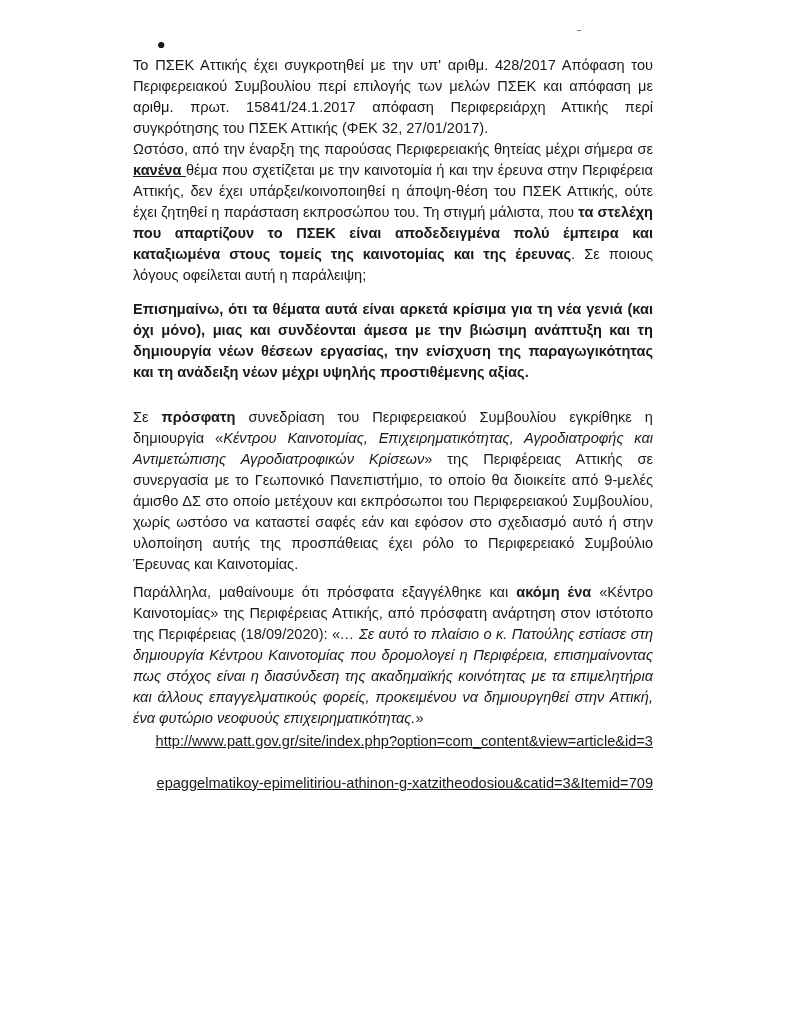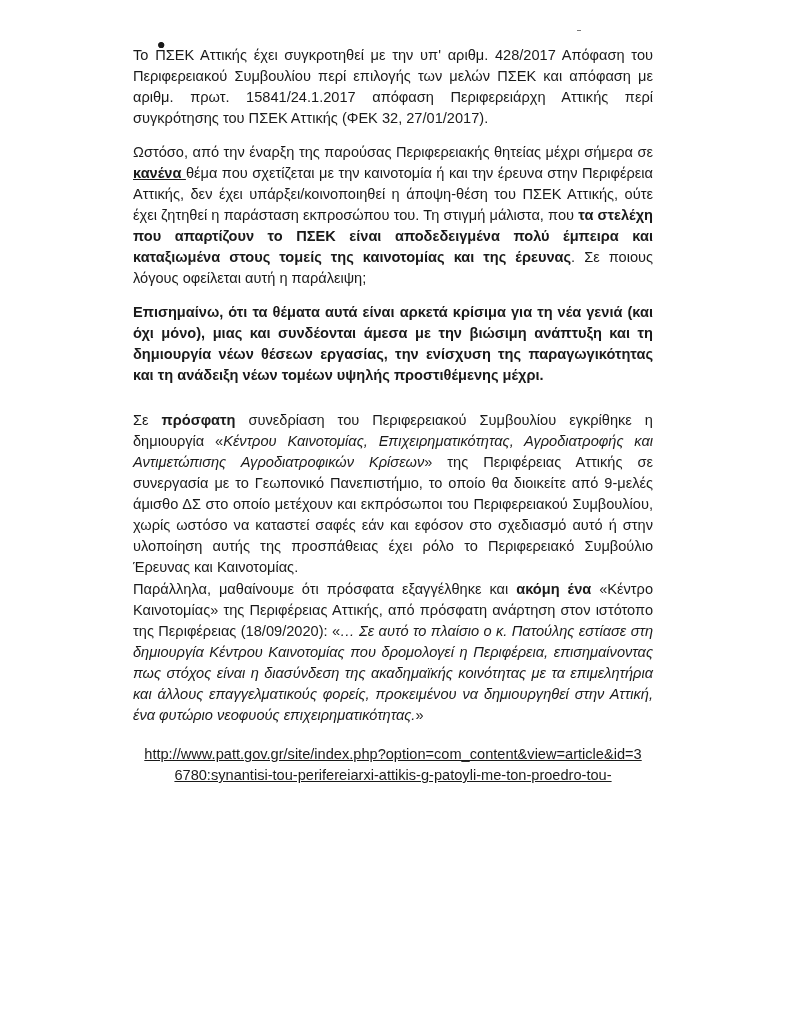--- a/index.html
+++ b/index.html
@@ -8,26 +8,26 @@
     position:absolute; left:133px; top:34px; width:520px;
     font-family:"Liberation Sans", sans-serif; font-size:14.6px; line-height:21px;
     color:#1a1a1a; text-align:justify;
   }
   ul.bullets { margin:0 0 0 0; padding:0; list-style:none; }
   ul.bullets li { position:relative; padding-left:44px; margin:0; }
   ul.bullets li .dot {
     position:absolute; left:24px; top:0; font-size:14px;
   }
   p { margin:0; }
-  .p1 { margin-top:11px; }
-  .p2 { margin-top:13px; }
+  .p1 { margin-top:21px; }
+  .p2 { }
   .p3 { margin-top:13px; }
   .p4 { margin-top:24px; }
-  .p5 { margin-top:1px; }
-  .link { margin-top:18px; text-align:center; }
+  .p5 { margin-top:7px; }
+  .link { margin-top:2px; text-align:right; }
   .link a { color:#1a1a1a; text-decoration:underline; word-break:break-all; }
   b { font-weight:bold; }
   .u { text-decoration:underline; font-weight:bold; }
   i { font-style:italic; }
   .speck { position:absolute; left:577px; top:30px; width:4px; height:1px; background:#777; }
 </style>
 </head>
 <body>
 
 <div class="speck"></div>
@@ -39,23 +39,24 @@
     </li>
     <li>
       <span class="dot">●</span>
     </li>
   </ul>
 
   <p class="p1">Το ΠΣΕΚ Αττικής έχει συγκροτηθεί με την υπ' αριθμ. 428/2017 Απόφαση του Περιφερειακού Συμβουλίου περί επιλογής των μελών ΠΣΕΚ και απόφαση με αριθμ. πρωτ. 15841/24.1.2017 απόφαση Περιφερειάρχη Αττικής περί συγκρότησης του ΠΣΕΚ Αττικής (ΦΕΚ 32, 27/01/2017).</p>
 
   <p class="p2"><span>Ωστόσο, από την έναρξη της παρούσας Περιφερειακής θητείας μέχρι σήμερα σε </span><span class="u">κανένα </span><span>θέμα που σχετίζεται με την καινοτομία ή και την έρευνα στην Περιφέρεια Αττικής, δεν έχει υπάρξει/κοινοποιηθεί η άποψη-θέση του ΠΣΕΚ Αττικής, ούτε έχει ζητηθεί η παράσταση εκπροσώπου του. Τη στιγμή μάλιστα, που </span><b>τα στελέχη που απαρτίζουν το ΠΣΕΚ είναι αποδεδειγμένα πολύ έμπειρα και καταξιωμένα στους τομείς της καινοτομίας και της έρευνας</b><span>. Σε ποιους λόγους οφείλεται αυτή η παράλειψη;</span></p>
 
-  <p class="p3"><b>Επισημαίνω, ότι τα θέματα αυτά είναι αρκετά κρίσιμα για τη νέα γενιά (και όχι μόνο), μιας και συνδέονται άμεσα με την βιώσιμη ανάπτυξη και τη δημιουργία νέων θέσεων εργασίας, την ενίσχυση της παραγωγικότητας και τη ανάδειξη νέων τομέων υψηλής προστιθέμενης μέχρι.</b></p>
+  <p class="p3"><b>Επισημαίνω, ότι τα θέματα αυτά είναι αρκετά κρίσιμα για τη νέα γενιά (και όχι μόνο), μιας και συνδέονται άμεσα με την βιώσιμη ανάπτυξη και τη δημιουργία νέων θέσεων εργασίας, την ενίσχυση της παραγωγικότητας και τη ανάδειξη νέων μέχρι υψηλής προστιθέμενης αξίας.</b></p>
 
   <p class="p4"><span>Σε </span><b>πρόσφατη</b><span> συνεδρίαση του Περιφερειακού Συμβουλίου εγκρίθηκε η δημιουργία «</span><i>Κέντρου Καινοτομίας, Επιχειρηματικότητας, Αγροδιατροφής και Αντιμετώπισης Αγροδιατροφικών Κρίσεων</i><span>» της Περιφέρειας Αττικής σε συνεργασία με το Γεωπονικό Πανεπιστήμιο, το οποίο θα διοικείτε από 9-μελές άμισθο ΔΣ στο οποίο μετέχουν και εκπρόσωποι του Περιφερειακού Συμβουλίου, χωρίς ωστόσο να καταστεί σαφές εάν και εφόσον στο σχεδιασμό αυτό ή στην υλοποίηση αυτής της προσπάθειας έχει ρόλο το Περιφερειακό Συμβούλιο Έρευνας και Καινοτομίας.</span></p>
 
   <p class="p5"><span>Παράλληλα, μαθαίνουμε ότι πρόσφατα εξαγγέλθηκε και </span><b>ακόμη ένα</b><span> «Κέντρο Καινοτομίας» της Περιφέρειας Αττικής, από πρόσφατη ανάρτηση στον ιστότοπο της Περιφέρειας (18/09/2020): «</span><i>… Σε αυτό το πλαίσιο ο κ. Πατούλης εστίασε στη δημιουργία Κέντρου Καινοτομίας που δρομολογεί η Περιφέρεια, επισημαίνοντας πως στόχος είναι η διασύνδεση της ακαδημαϊκής κοινότητας με τα επιμελητήρια και άλλους επαγγελματικούς φορείς, προκειμένου να δημιουργηθεί στην Αττική, ένα φυτώριο νεοφυούς επιχειρηματικότητας.</i><span>»</span></p>
 
   <p class="link">
     <a>http://www.patt.gov.gr/site/index.php?option=com_content&amp;view=article&amp;id=3</a><br>
-    <a>6780:synantisi-tou-perifereiarxi-attikis-g-patoyli-me-ton-proedro-tou-</a><br>
+    <br>
+    <a>epaggelmatikoy-epimelitiriou-athinon-g-xatzitheodosiou&amp;catid=3&amp;Itemid=709</a>
   </p>
 </div>
 
 </body></html>

